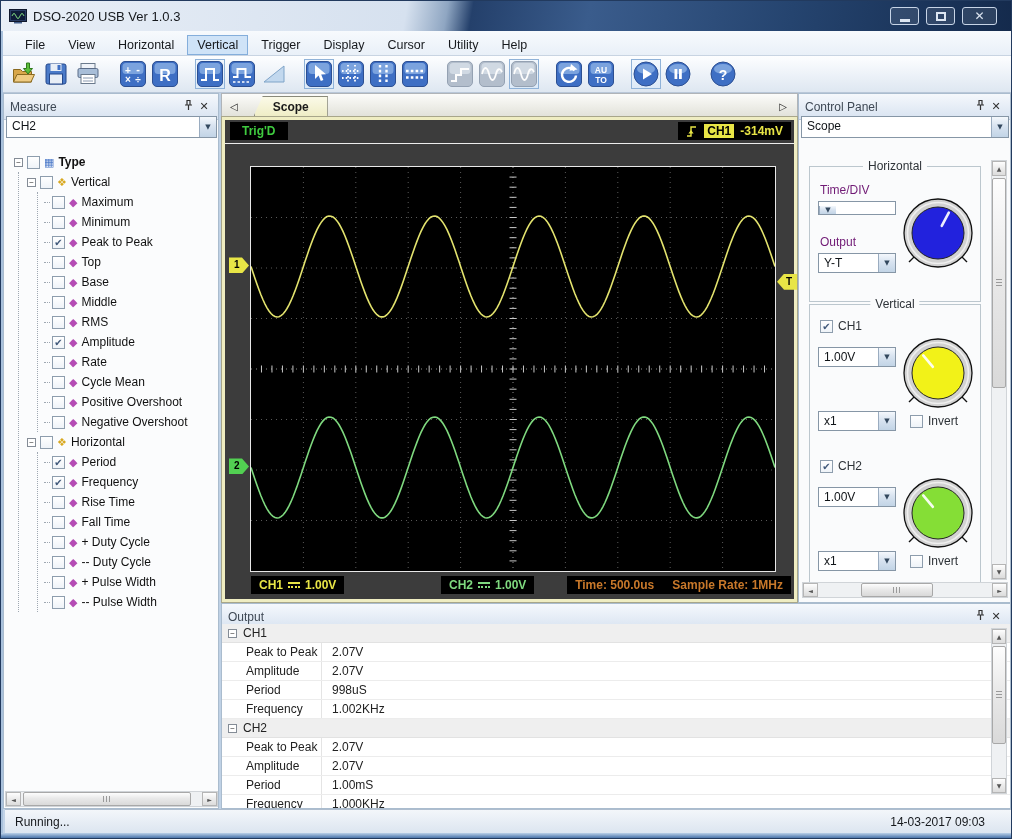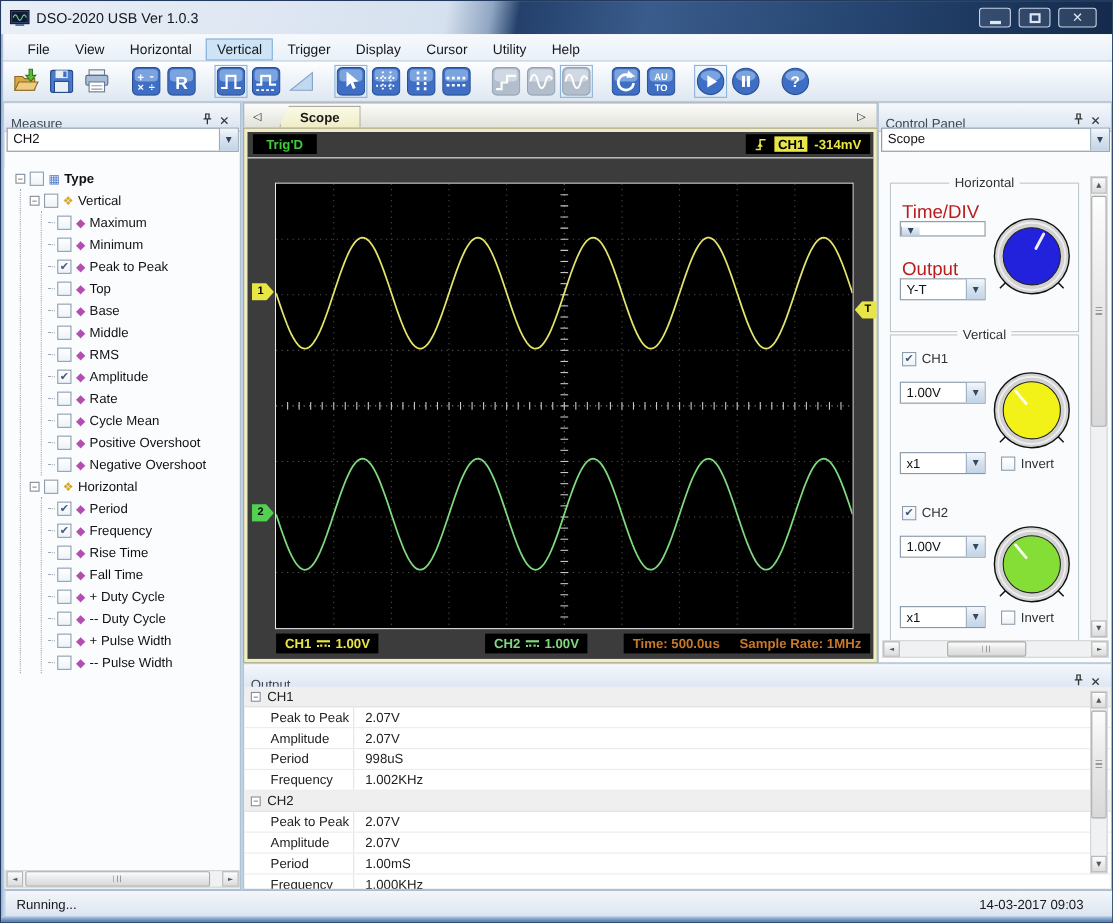--- a/index.html
+++ b/index.html
@@ -36,21 +36,21 @@
     display:flex; align-items:center; padding-left:6px; }
   .tool-group { display:flex; align-items:center; margin-right:13px; }
   .tool-btn { display:flex; align-items:center; justify-content:center; width:30px; height:30px; margin-right:2px; }
   .tool-btn.boxed { border:1px solid #8FB2D8; background:linear-gradient(#F2F8FE,#DCEAF8); }
   .tool-btn svg { display:block; }
 
   
   .workspace { position:absolute; left:2px; top:92px; width:1008px; height:716px; background:#BFD1E5; }
 
   .panel-header { height:26px; background:linear-gradient(#F5F8FC,#D8E3F1); border-bottom:1px solid #B9C6D8;
-    display:flex; align-items:flex-end; padding:0 6px; font-size:12px; color:#3E4854; }
+    display:flex; align-items:center; padding:0 6px; font-size:12px; color:#3E4854; }
   .ph-title { flex:1; }
   .ph-btn { width:16px; text-align:center; color:#333; font-size:11px; line-height:16px; }
 
   .combo { position:absolute; display:flex; align-items:stretch; background:#fff; border:1px solid #8696A6; }
   .combo .ctext { flex:1; padding:2px 5px; font-size:12px; color:#101418; white-space:nowrap; overflow:hidden; }
   .combo .cbtn { width:17px; background:linear-gradient(#F4F8FC,#D8E3F0 45%,#C2D4E6); border-left:1px solid #9AACC0;
     display:flex; align-items:center; justify-content:center; font-size:7px; color:#33485E; }
 
   
   .measure-panel { position:absolute; left:0; top:0; width:216px; height:716px; background:#FBFCFD; border:1px solid #AABCCE; }
@@ -100,21 +100,21 @@
   .dc i { display:block; border-top:2px solid currentColor; }
   .dc i+i { border-top:2px dotted currentColor; margin-top:2px; }
 
   
   .control-panel { position:absolute; left:795px; top:0; width:213px; height:510px; background:#FAFBFC; border:1px solid #AABCCE; }
   .cp-combo { left:2px; top:22px; width:208px; height:22px; }
   .cp-body { position:absolute; left:0; top:52px; right:0; bottom:0; background:#FAFBFC; }
   .groupbox { position:absolute; border:1px solid #BCC7CE; }
   .gb-label { position:absolute; top:-8px; left:50%; transform:translateX(-50%); background:#FAFBFC; padding:0 5px;
     font-size:12px; color:#2E3338; white-space:nowrap; }
-  .fld-label { position:absolute; font-size:17px; color:#b91c1c; }
+  .fld-label { position:absolute; font-size:12px; color:#701a75; }
   .check-row { position:absolute; display:flex; align-items:center; gap:5px; font-size:12px; color:#2E3338; }
   .knob { position:absolute; width:80px; height:80px; }
 
   
   .sb { position:absolute; background:#EFF1F3; border:1px solid #D0D4D8; }
   .sb-btn { position:absolute; background:linear-gradient(#FEFEFE,#EDEDED 45%,#DCDCDC); border:1px solid #B5B5B5;
     display:flex; align-items:center; justify-content:center; font-size:6px; color:#555; }
   .sb-thumb { position:absolute; background:linear-gradient(#FDFDFD,#E9E9E9 45%,#D9D9D9); border:1px solid #A8A8A8;
     border-radius:2px; }
   .grip-h { position:absolute; left:50%; top:50%; width:8px; height:6px; transform:translate(-50%,-50%);

